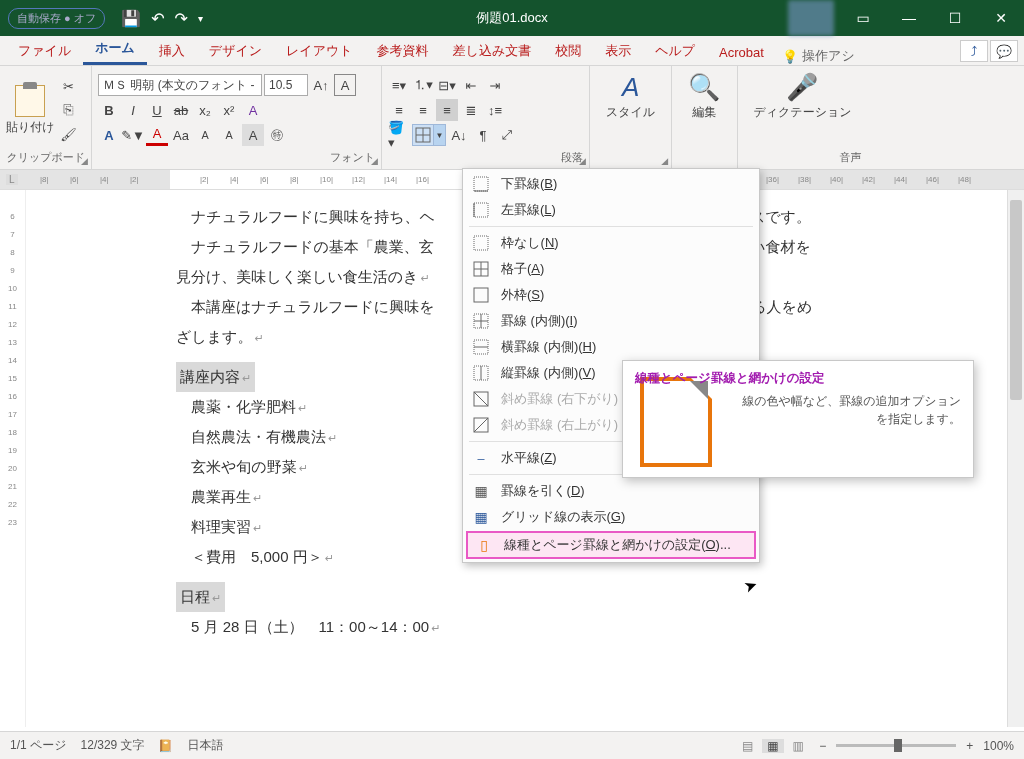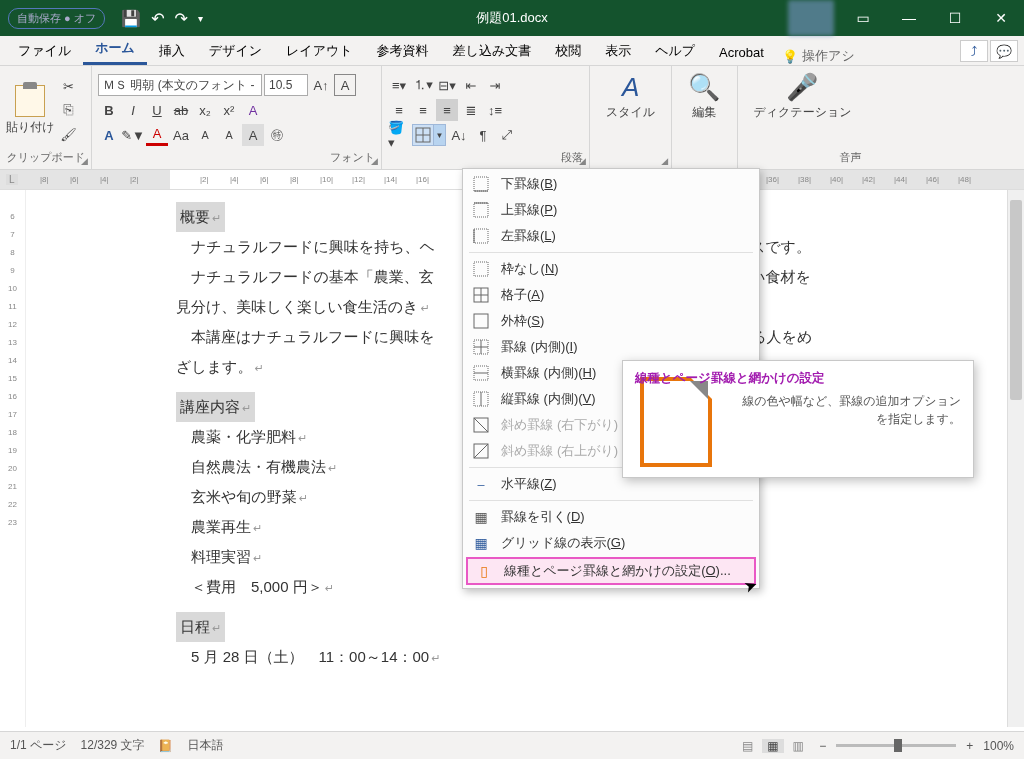--- a/index.html
+++ b/index.html
@@ -8,21 +8,21 @@
 .titlebar { height:36px; background:#14532d; display:flex; align-items:center; color:#fff; font-size:12px; position:relative; }
 .titlebar .autos { margin-left:8px; color:#aac; font-size:11px; padding:2px 8px; border:1px solid #5577bb; border-radius:10px; }
 .titlebar .qat { display:flex; gap:10px; margin-left:16px; align-items:center; }
 .titlebar .qat span { font-size:16px; cursor:default; }
 .titlebar .title { position:absolute; left:0; right:0; text-align:center; pointer-events:none; font-size:13px; }
 .titlebar .wbtns { margin-left:auto; display:flex; }
 .titlebar .wbtns div { width:46px; height:36px; display:flex; align-items:center; justify-content:center; font-size:14px; }
 .titlebar .blur { width:60px; height:20px; background:rgba(120,150,200,.6); margin-right:6px; border-radius:2px; filter:blur(2px); }
 
 .tabs { height:30px; background:#f3f2f1; display:flex; align-items:flex-end; padding:0 6px; border-bottom:1px solid #d6d6d6; gap:0; }
-.tab { padding:6px 12px 5px; font-size:13px; color:#000000; cursor:default; }
+.tab { padding:6px 12px 5px; font-size:13px; color:#b91c1c; cursor:default; }
 .tab.active { color:#2b579a; border-bottom:3px solid #2b579a; font-weight:600; }
 .tell { margin-left:6px; display:flex; align-items:center; gap:4px; color:#666; }
 .sharebtns { margin-left:auto; display:flex; gap:2px; }
 .sharebtns div { width:28px; height:22px; border:1px solid #ccc; display:flex; align-items:center; justify-content:center; background:#fff; margin-bottom:3px; }
 
 .ribbon { height:104px; background:#f3f2f1; border-bottom:1px solid #d6d6d6; display:flex; }
 .group { border-right:1px solid #d6d6d6; padding:4px 6px 2px; display:flex; flex-direction:column; justify-content:space-between; position:relative; }
 .glabel { font-size:11px; color:#666; text-align:right; padding-bottom:2px; }
 .gcontent { flex:1; display:flex; align-items:center; gap:3px; }
 .btn { display:flex; align-items:center; justify-content:center; cursor:default; }
@@ -295,21 +295,20 @@
       <div>16</div>
       <div>17</div>
       <div>18</div>
       <div>19</div>
       <div>20</div>
       <div>21</div>
       <div>22</div>
       <div>23</div>
   </div>
   <div class="page">
-    <div><span class="hl pmark">概要</span></div>
     <div style="padding-left:1em"><span>ナチュラルフードに興味を持ち、ヘ</span><span style="margin-left:300px">ースです。</span></div>
     <div style="padding-left:1em"><span>ナチュラルフードの基本「農業、玄</span><span style="margin-left:286px">、よい食材を</span></div>
     <div class="pmark">見分け、美味しく楽しい食生活のき</div>
     <div style="padding-left:1em"><span>本講座はナチュラルフードに興味を</span><span style="margin-left:286px">できる人をめ</span></div>
     <div class="pmark">ざします。</div>
     <div style="height:10px"></div>
     <div><span class="hl pmark">講座内容</span></div>
     <div style="padding-left:1em" class="pmark">農薬・化学肥料</div>
     <div style="padding-left:1em" class="pmark">自然農法・有機農法</div>
     <div style="padding-left:1em" class="pmark">玄米や旬の野菜</div>
@@ -332,29 +331,20 @@
           <rect x="1" y="1" width="14" height="14" stroke-dasharray="1"></rect>
           <line x1="1" y1="15" x2="15" y2="15" stroke-width="2"></line>
         </svg>
       </span>
       <span>下罫線(<span class="u">B</span>)</span>
     </div>
   <div class="dd-item">
       <span class="ico">
         <svg class="ico-border" viewBox="0 0 16 16">
           <rect x="1" y="1" width="14" height="14" stroke-dasharray="1"></rect>
-          <line x1="1" y1="1" x2="15" y2="1" stroke-width="2"></line>
-        </svg>
-      </span>
-      <span>上罫線(<span class="u">P</span>)</span>
-    </div>
-  <div class="dd-item">
-      <span class="ico">
-        <svg class="ico-border" viewBox="0 0 16 16">
-          <rect x="1" y="1" width="14" height="14" stroke-dasharray="1"></rect>
           <line x1="1" y1="1" x2="1" y2="15" stroke-width="2"></line>
         </svg>
       </span>
       <span>左罫線(<span class="u">L</span>)</span>
     </div>
   <div class="dd-sep"></div>
   <div class="dd-item">
       <span class="ico">
         <svg class="ico-border" viewBox="0 0 16 16">
           <rect x="1" y="1" width="14" height="14" stroke-dasharray="1"></rect>

